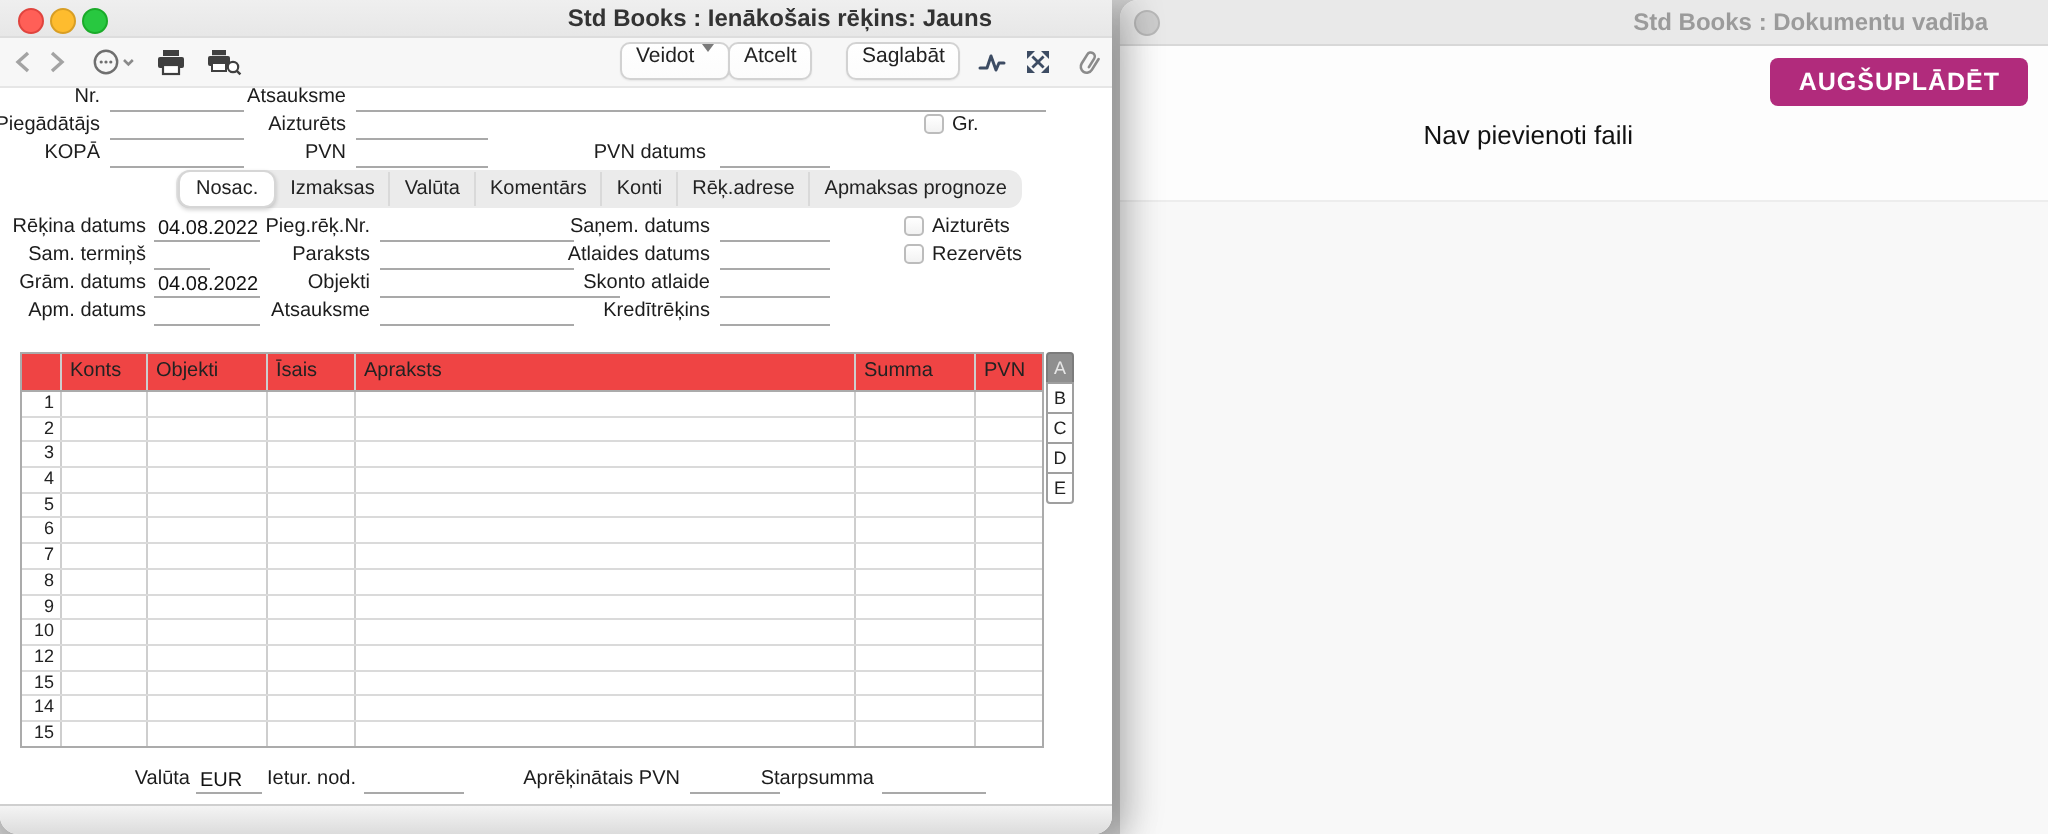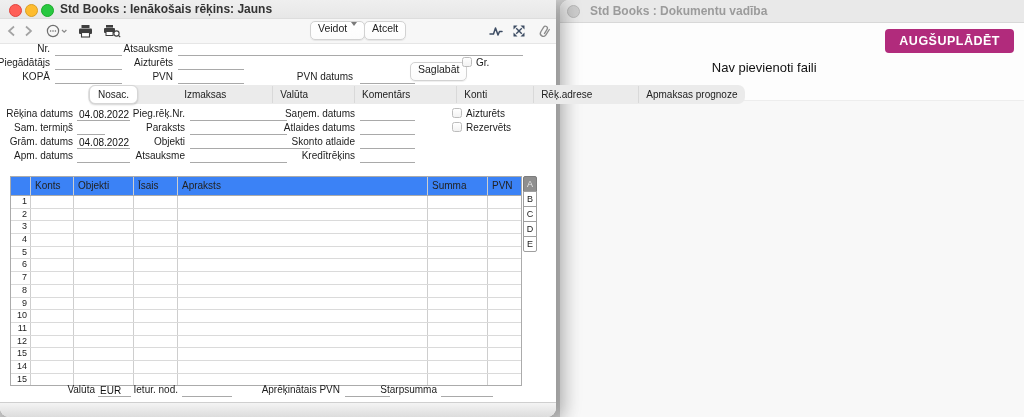--- a/index.html
+++ b/index.html
@@ -22,21 +22,21 @@
     position:absolute;left:0;top:0;right:0;height:18px;
     background:linear-gradient(#efefef,#e7e7e7);
     border-bottom:1px solid #ddd;
   }
   .tl{position:absolute;top:4px;width:11px;height:11px;border-radius:50%;}
   .tl.red{left:9px;background:#ff5f57;border:.5px solid #e0443e;}
   .tl.yel{left:25px;background:#febc2e;border:.5px solid #d89e24;}
   .tl.grn{left:41px;background:#28c840;border:.5px solid #1aab29;}
   .title{
     position:absolute;left:60px;right:60px;top:0;height:18px;line-height:19px;
-    text-align:left;font-size:12px;font-weight:bold;color:#333;white-space:nowrap;overflow:hidden;
+    text-align:right;font-size:12px;font-weight:bold;color:#333;white-space:nowrap;overflow:hidden;
   }
   .toolbar{
     position:absolute;left:0;top:19px;right:0;height:24px;
     background:#f7f7f7;border-bottom:1px solid #e6e6e6;
   }
   .tbi{position:absolute;top:4px;display:flex;align-items:center;}
   .tbtn{
     position:absolute;top:2px;height:19px;display:inline-flex;align-items:flex-start;gap:4px;
     padding:0 7px;font-size:10.5px;color:#222;background:linear-gradient(#ffffff,#fcfcfc);
     border:1px solid #d2d2d2;border-radius:5px;box-shadow:0 .5px 1px rgba(0,0,0,.07);
@@ -44,37 +44,37 @@
   }
   .caret{width:0;height:0;border-left:3.5px solid transparent;border-right:3.5px solid transparent;border-top:4px solid #7a7a7a;}
   
   .fl{position:absolute;height:12px;line-height:12px;font-size:10px;color:#1c1c1c;text-align:right;white-space:nowrap;}
   .fi{position:absolute;height:13px;line-height:13px;font-size:10px;color:#111;border-bottom:1px solid #a9a9a9;padding-left:2px;box-sizing:border-box;white-space:nowrap;}
   .cb{position:absolute;width:10px;height:10px;border:1px solid #bcbcbc;border-radius:2.5px;background:linear-gradient(#fff,#f2f2f2);box-sizing:border-box;}
   .cbl{position:absolute;height:12px;line-height:12px;font-size:10px;color:#1c1c1c;white-space:nowrap;}
   
   .segbar{
     position:absolute;left:88px;top:85px;height:17px;display:inline-flex;align-items:stretch;
-    background:#ebebeb;border-radius:7px;padding:1px;gap:39px;
+    background:#ebebeb;border-radius:7px;padding:1px;
   }
   .seg{
     display:flex;align-items:center;padding:0 7px;font-size:10px;color:#222;
     border-left:1px solid #d9d9d9;white-space:nowrap;
   }
   .seg:first-child{
     background:#fff;border:1px solid #d6d6d6;border-radius:6px;
     box-shadow:0 1px 2px rgba(0,0,0,.18);padding:0 8px;margin:-1px 0;position:relative;z-index:1;
   }
   .seg:nth-child(2){border-left:none;}
   
   .grid{
     position:absolute;left:10px;top:176px;width:512px;
     border:1px solid #ababab;background:#fff;box-sizing:border-box;
   }
-  .ghead{display:flex;height:18px;background:#3b82f6;border-bottom:1px solid #ababab;justify-content:space-between;}
+  .ghead{display:flex;height:18px;background:#ef4444;border-bottom:1px solid #ababab;justify-content:space-between;}
   .ghead .gc{line-height:18px;font-size:10px;color:#222;padding-left:4px;}
   .grow{display:flex;height:11.7px;border-bottom:1px solid #dadada;}
   .grow:last-of-type{border-bottom:none;}
   .gc{box-sizing:border-box;border-right:1px solid #cecece;overflow:hidden;}
   .gc:last-child{border-right:none;}
   .c0{width:20px;} .c1{width:43px;} .c2{width:60px;} .c3{width:44px;}
   .c4{width:250px;} .c5{width:60px;} .c6{width:33px;}
   .rn{font-size:9px;color:#222;text-align:right;padding-right:3px;line-height:11.5px;}
   
   .ltabs{position:absolute;left:523px;top:176px;width:14px;}
@@ -163,21 +163,21 @@
       </svg>
     </span>
 
     <span class="tbtn" style="left:310px;">
       <span>Veidot</span>
       <span class="caret"></span>
     </span>
     <span class="tbtn" style="left:364px;">
       <span>Atcelt</span>
     </span>
-    <span class="tbtn" style="left:410px;margin-top:41px;">
+    <span class="tbtn" style="left:423px;">
       <span>Saglabāt</span>
     </span>
 
     <span class="tbi" style="left:489px;top:6px;">
       <svg width="14" height="12">
           <polyline points="1,9 4.5,9 6.5,3 9,10 10.5,6.5 13,6.5" fill="none" stroke="#3d4c63" stroke-width="1.5" stroke-linejoin="round" stroke-linecap="round"></polyline>
         </svg>
     </span>
     <span class="tbi" style="left:513px;top:6px;">
       <svg width="12" height="12">
@@ -369,29 +369,20 @@
       <div class="grow">
         <div class="gc c0 rn">10</div>
         <div class="gc c1"></div>
         <div class="gc c2"></div>
         <div class="gc c3"></div>
         <div class="gc c4"></div>
         <div class="gc c5"></div>
         <div class="gc c6"></div>
       </div>
       <div class="grow">
-        <div class="gc c0 rn">11</div>
-        <div class="gc c1"></div>
-        <div class="gc c2"></div>
-        <div class="gc c3"></div>
-        <div class="gc c4"></div>
-        <div class="gc c5"></div>
-        <div class="gc c6"></div>
-      </div>
-      <div class="grow">
         <div class="gc c0 rn">12</div>
         <div class="gc c1"></div>
         <div class="gc c2"></div>
         <div class="gc c3"></div>
         <div class="gc c4"></div>
         <div class="gc c5"></div>
         <div class="gc c6"></div>
       </div>
       <div class="grow">
         <div class="gc c0 rn">15</div>

